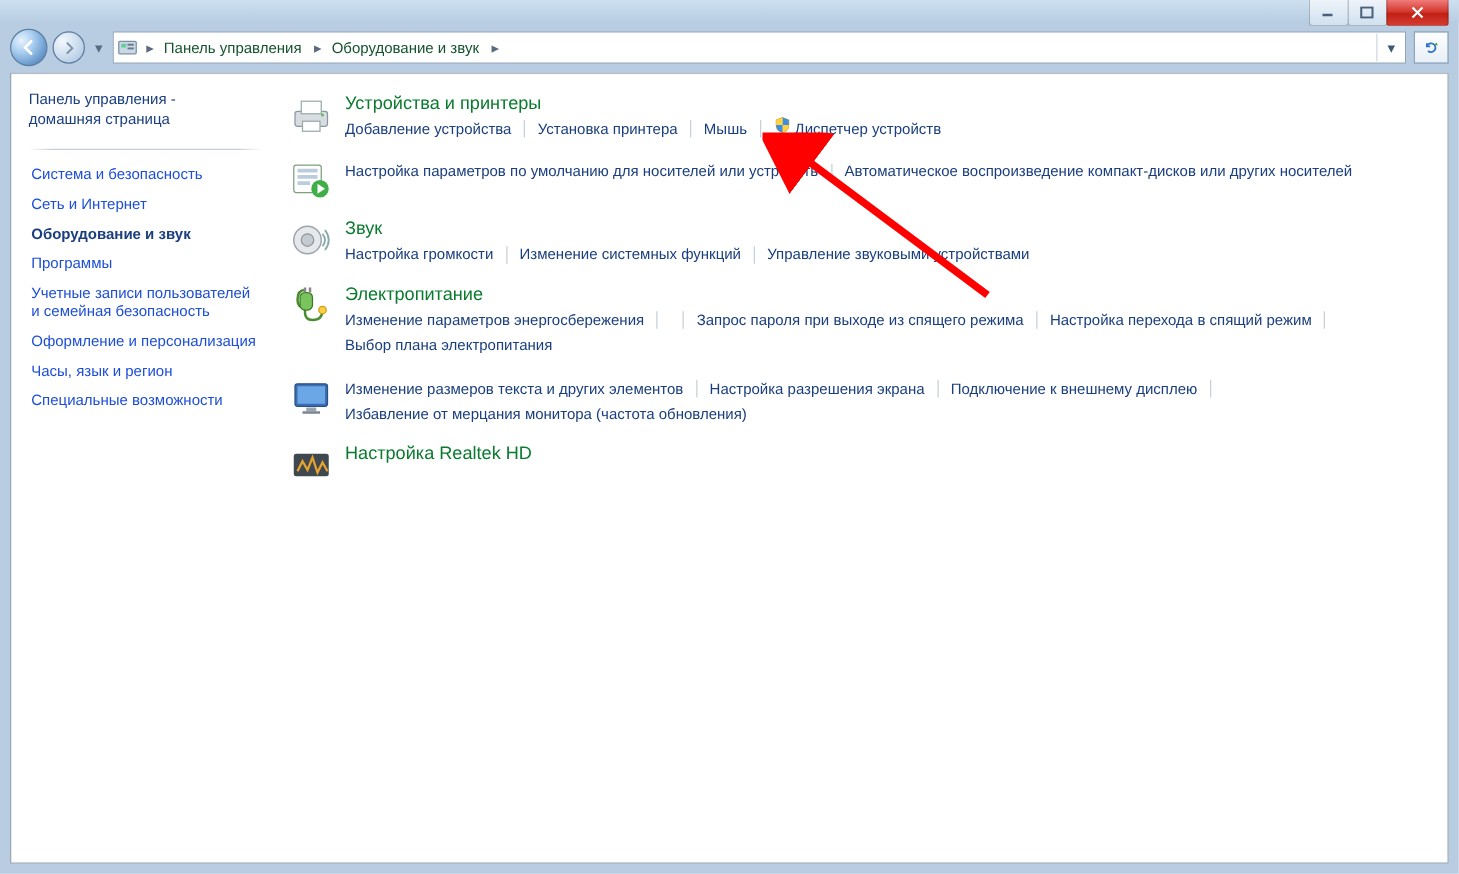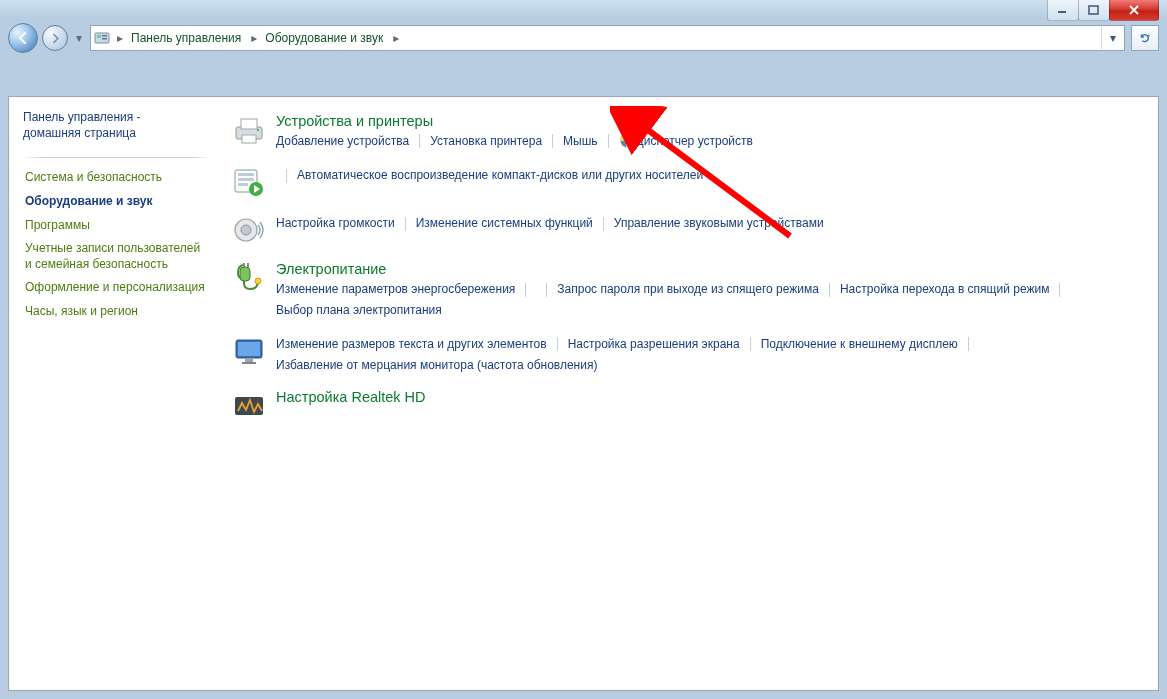--- a/index.html
+++ b/index.html
@@ -13,35 +13,35 @@
   .nav-back, .nav-fwd { width:28px; height:28px; border-radius:50%; background:radial-gradient(ellipse at 30% 30%, #e8f2fc 0%, #a9cef0 35%, #5a8ec5 80%); border:1px solid #5f7fa1; display:flex; align-items:center; justify-content:center; color:#fff; }
   .nav-fwd { width:24px; height:24px; background:radial-gradient(ellipse at 30% 30%, #f4f8fc 0%, #d5e3f2 40%, #b6cde4 80%); }
   .nav-drop { width:14px; height:28px; display:flex; align-items:center; justify-content:center; color:#5a6b7d; }
   .addressbar { flex:1; height:24px; background:#fff; border:1px solid #8ea5bb; display:flex; align-items:center; font-size:12px; }
   .addr-ico { width:22px; display:flex; align-items:center; justify-content:center; }
   .addr-seg { padding:0 6px 0 4px; height:22px; display:flex; align-items:center; color:#14532d; }
   .addr-arrow { color:#5a6b7d; padding:0 4px; }
   .addr-end { margin-left:auto; display:flex; align-items:center; }
   .addr-btn { width:22px; height:22px; display:flex; align-items:center; justify-content:center; color:#3b5977; border-left:1px solid #cfd8e1; }
   .refresh-btn { width:26px; height:24px; border:1px solid #8ea5bb; background:linear-gradient(#fdfeff,#e8eff6); display:flex; align-items:center; justify-content:center; margin-left:2px; color:#2b72c9; }
-  .content-frame { position:absolute; top:58px; left:8px; right:8px; bottom:8px; background:#fff; border:1px solid #9aa7b7; box-shadow:inset 0 0 0 1px rgba(0,0,0,.02);margin-top:38px; }
+  .content-frame { position:absolute; top:58px; left:8px; right:8px; bottom:8px; background:#fff; border:1px solid #9aa7b7; box-shadow:inset 0 0 0 1px rgba(0,0,0,.02); }
   .layout { display:flex; height:100%; }
   .sidebar { width:205px; padding:8px 4px 8px 14px; box-sizing:border-box; }
   .side-home { color:#1a3e7e; font-size:12px; line-height:1.35; padding:4px 6px 10px 0; }
   .side-list { margin-top:6px; }
-  .side-item { color:#4d7c0f; padding:4px 2px; cursor:pointer; line-height:1.3; }
+  .side-item { color:#1d4ed8; padding:4px 2px; cursor:pointer; line-height:1.3; }
   .side-item.active { color:#1a3e7e; font-weight:bold; }
   .side-sep { height:1px; background:linear-gradient(to right, rgba(0,0,0,0), #c6d0da 10%, #c6d0da 90%, rgba(0,0,0,0)); margin:6px 0 8px 0; }
   .main { flex:1; padding:16px 18px; overflow:auto; }
   .cat { display:flex; align-items:flex-start; margin-bottom:14px; }
   .cat-ico { width:34px; height:34px; margin-right:10px; flex-shrink:0; display:flex; align-items:center; justify-content:center; }
   .cat-body { flex:1; }
   .cat-title { color:#0a7b2e; font-size:14.5px; margin:0 0 2px 0; cursor:pointer; }
   .task-row { display:flex; flex-wrap:wrap; align-items:center; gap:0; line-height:1.7; }
-  .task { color:#1a3e7e; font-size:12px; cursor:pointer; white-space:nowrap; display:inline-flex; align-items:center; }
+  .task { color:#1a3e7e; font-size:12px; cursor:pointer; white-space:nowrap; display:inline-flex; }
   .task-sep { display:inline-block; width:1px; height:14px; background:#c6d0da; margin:0 10px; vertical-align:middle; }
   .shield-ico { width:14px; height:14px; margin-right:3px; display:inline-flex; }
   .arrow-annotation { position:absolute; pointer-events:none; }
 </style>
 </head>
 <body>
 
 <div class="window">
 
   <div class="titlebar">
@@ -107,25 +107,27 @@
   <div class="content-frame">
     <div class="layout">
       <div class="sidebar">
         <div class="side-home">
           <span>Панель управления -</span><br>
           <span>домашняя страница</span>
         </div>
         <div class="side-sep"></div>
         <div class="side-list" id="side-list">
             <div class="side-item">Система и безопасность</div>
+            <div class="side-item">Сеть и Интернет</div>
             <div class="side-item active">Оборудование и звук</div>
             <div class="side-item">Программы</div>
             <div class="side-item">Учетные записи пользователей и семейная безопасность</div>
             <div class="side-item">Оформление и персонализация</div>
             <div class="side-item">Часы, язык и регион</div>
+            <div class="side-item">Специальные возможности</div>
           </div>
       </div>
 
       <div class="main" id="main">
           <div class="cat">
             <div class="cat-ico">
               <svg width="34" height="34" viewBox="0 0 34 34">
                 <rect x="4" y="14" width="26" height="12" rx="2" fill="#d8dde2" stroke="#8c97a2"></rect>
                 <rect x="9" y="6" width="16" height="10" fill="#fff" stroke="#9aa"></rect>
                 <rect x="10" y="22" width="14" height="8" fill="#fff" stroke="#9aa"></rect>
@@ -168,37 +170,41 @@
                 <rect x="3" y="5" width="22" height="22" rx="2" fill="#fff" stroke="#7da07d"></rect>
                 <rect x="6" y="8" width="16" height="3" fill="#bcd"></rect>
                 <rect x="6" y="13" width="16" height="3" fill="#bcd"></rect>
                 <rect x="6" y="18" width="10" height="3" fill="#bcd"></rect>
                 <circle cx="24" cy="24" r="7" fill="#3fae49"></circle>
                 <path d="M22 20 L28 24 L22 28 Z" fill="#fff"></path>
               </svg>
             </div>
             <div class="cat-body">
               <div class="task-row">
+                <span class="task">
+                  <span>Настройка параметров по умолчанию для носителей или устройств</span>
+                </span>
                 <span class="task-sep"></span>
                 <span class="task">
                   <span>Автоматическое воспроизведение компакт-дисков или других носителей</span>
                 </span>
               </div>
             </div>
           </div>
           <div class="cat">
             <div class="cat-ico">
               <svg width="34" height="34" viewBox="0 0 34 34">
                 <circle cx="14" cy="17" r="11" fill="#e6e8ea" stroke="#9aa5af" stroke-width="1.2"></circle>
                 <circle cx="14" cy="17" r="5" fill="#c4cad0" stroke="#8c97a2"></circle>
                 <path d="M26 12 Q30 17 26 22" stroke="#8aa" fill="none" stroke-width="1.5"></path>
                 <path d="M28 9 Q34 17 28 25" stroke="#8aa" fill="none" stroke-width="1.5"></path>
               </svg>
             </div>
             <div class="cat-body">
+              <div class="cat-title">Звук</div>
               <div class="task-row">
                 <span class="task">
                   <span>Настройка громкости</span>
                 </span>
                 <span class="task-sep"></span>
                 <span class="task">
                   <span>Изменение системных функций</span>
                 </span>
                 <span class="task-sep"></span>
                 <span class="task">

